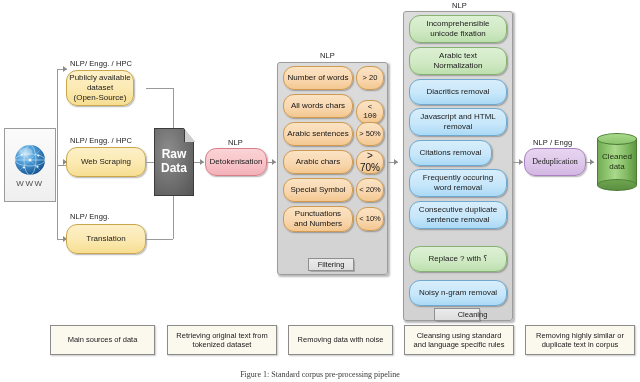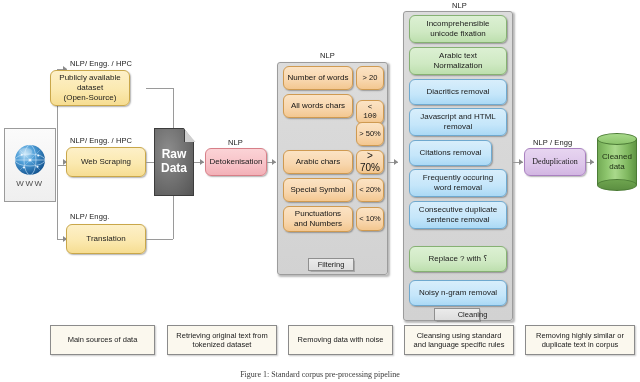--- a/index.html
+++ b/index.html
@@ -11,21 +11,21 @@
     position:relative;
     color:#1a1a1a;
   }
   #stage{position:absolute;left:0;top:0;width:640px;height:382px;}
 
   
   .node{
     position:absolute;box-sizing:border-box;
     display:flex;align-items:center;justify-content:center;
     text-align:center;
-    border-radius:6px;
+    border-radius:11px;
     font-size:8px;
     line-height:1.22;
     padding:1px 2px;
     box-shadow:1px 1px 1.5px rgba(0,0,0,0.30);
   }
   .src{
     background:linear-gradient(180deg,#fdf0c8 0%,#fbe9b0 55%,#f6dd92 100%);
     border:1px solid #c9a74a;
     color:#1c1c1c;
   }
@@ -197,21 +197,21 @@
   <div class="ln lnh" style="left:57px;top:165px;width:12px;"></div>
 
   <div class="ln lnh" style="left:57px;top:69px;width:10px;"></div>
   <div class="arw arw-r" style="left:63px;top:66px;"></div>
 
   <div class="ln lnv" style="left:57px;top:165px;height:74px;"></div>
   <div class="ln lnh" style="left:57px;top:239px;width:10px;"></div>
   <div class="arw arw-r" style="left:63px;top:236px;"></div>
 
   <div class="tag" style="left:70px;top:59px;">NLP/ Engg. / HPC</div>
-  <div class="node src" style="left:50px;top:70px;width:80px;height:36px;white-space:pre-line;">
+  <div class="node src" style="left:66px;top:70px;width:68px;height:36px;white-space:pre-line;">
     <span>Publicly available
 dataset
 (Open-Source)</span>
   </div>
 
   <div class="tag" style="left:70px;top:136px;">NLP/ Engg. / HPC</div>
   <div class="node src" style="left:66px;top:147px;width:80px;height:30px;">
     <span>Web Scraping</span>
   </div>
   <div class="arw arw-r" style="left:63px;top:159px;"></div>
@@ -259,20 +259,23 @@
     <span>&gt; 20</span>
   </div>
 
   <div class="node orange" style="left:283px;top:94px;width:70px;height:24px;">
     <span>All words chars</span>
   </div>
   <div class="node orange" style="left:356px;top:100px;width:28px;height:24px;font-size:7.5px;font-family:Liberation Mono, monospace;">
     <span>&lt; 100</span>
   </div>
 
+  <div class="node orange" style="left:283px;top:122px;width:70px;height:24px;">
+    <span>Arabic sentences</span>
+  </div>
   <div class="node orange" style="left:356px;top:122px;width:28px;height:24px;font-size:7.5px;">
     <span>&gt; 50%</span>
   </div>
 
   <div class="node orange" style="left:283px;top:150px;width:70px;height:24px;">
     <span>Arabic chars</span>
   </div>
   <div class="node orange" style="left:356px;top:150px;width:28px;height:24px;font-size:10px;">
     <span>&gt; 70%</span>
   </div>

